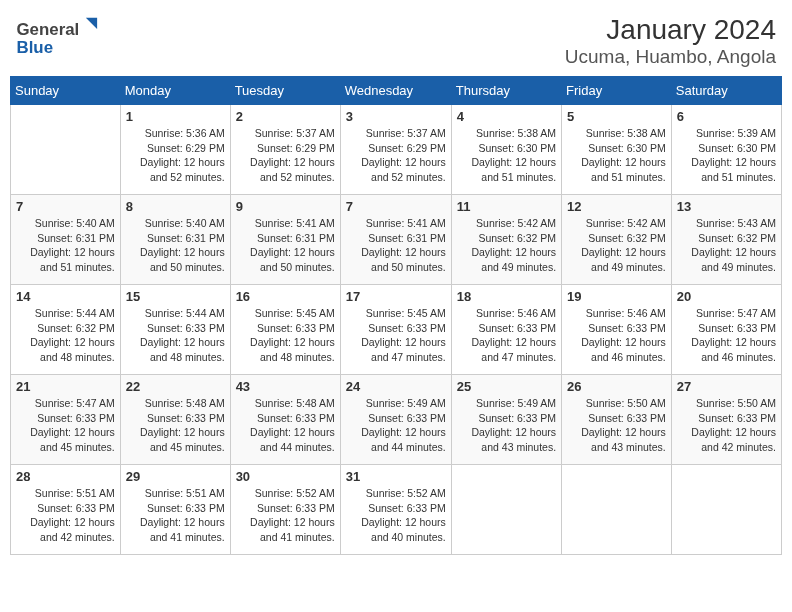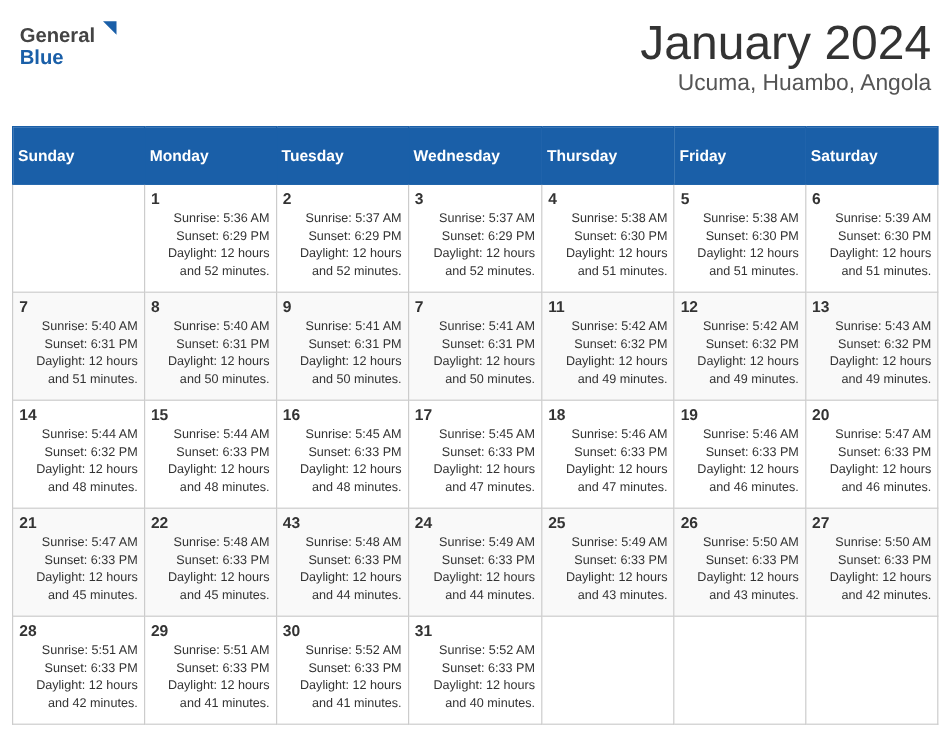--- a/index.html
+++ b/index.html
@@ -7,52 +7,52 @@
       font-family: Arial, sans-serif;
       background: #fff;
       width: 792px;
       min-height: 612px;
       padding: 10px;
     }
     .header-area {
       display: flex;
       justify-content: space-between;
       align-items: flex-start;
-      margin-bottom: 20px;
+      margin-bottom: 4px;
       padding: 4px 6px;
     }
     .logo {
       display: flex;
       flex-direction: column;
       align-items: flex-start;
     }
     .title-area {
       text-align: right;
     }
     .month-title {
-      font-size: 40px;
+      font-size: 28px;
       font-weight: normal;
       color: #333;
     }
     .subtitle {
       font-size: 19px;
       color: #555;
     }
     .calendar {
       width: 100%;
       border-collapse: collapse;
       font-size: 11px;
     }
     .calendar thead tr th {
       background: #1a5fa8;
       color: #fff;
-      padding: 16px 4px;
+      padding: 6px 4px;
       text-align: left;
       font-size: 13px;
-      font-weight: bold;
+      font-weight: normal;
       border: 1px solid #1a5fa8;
     }
     .calendar tbody tr td {
       border: 1px solid #ccc;
       vertical-align: top;
       padding: 4px 5px;
       width: 113px;
       min-height: 80px;
       height: 90px;
     }

